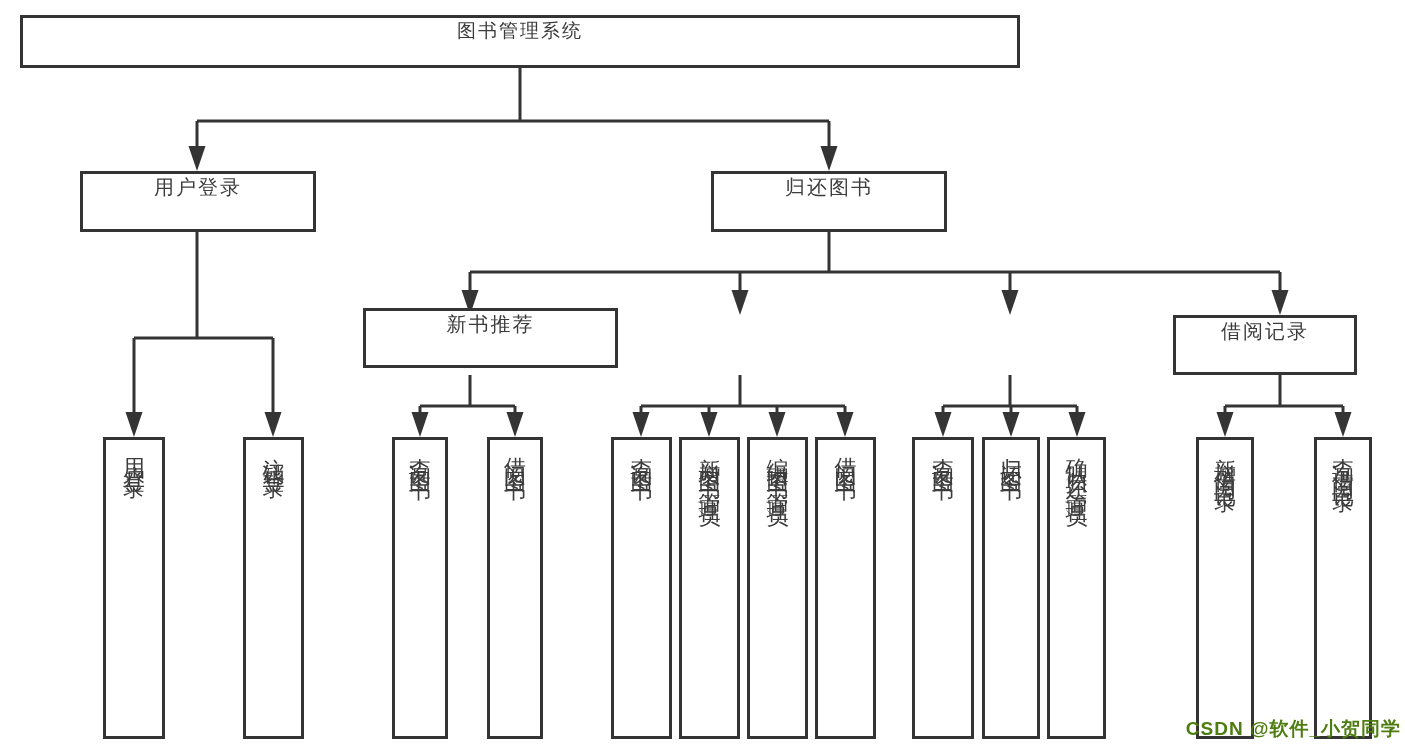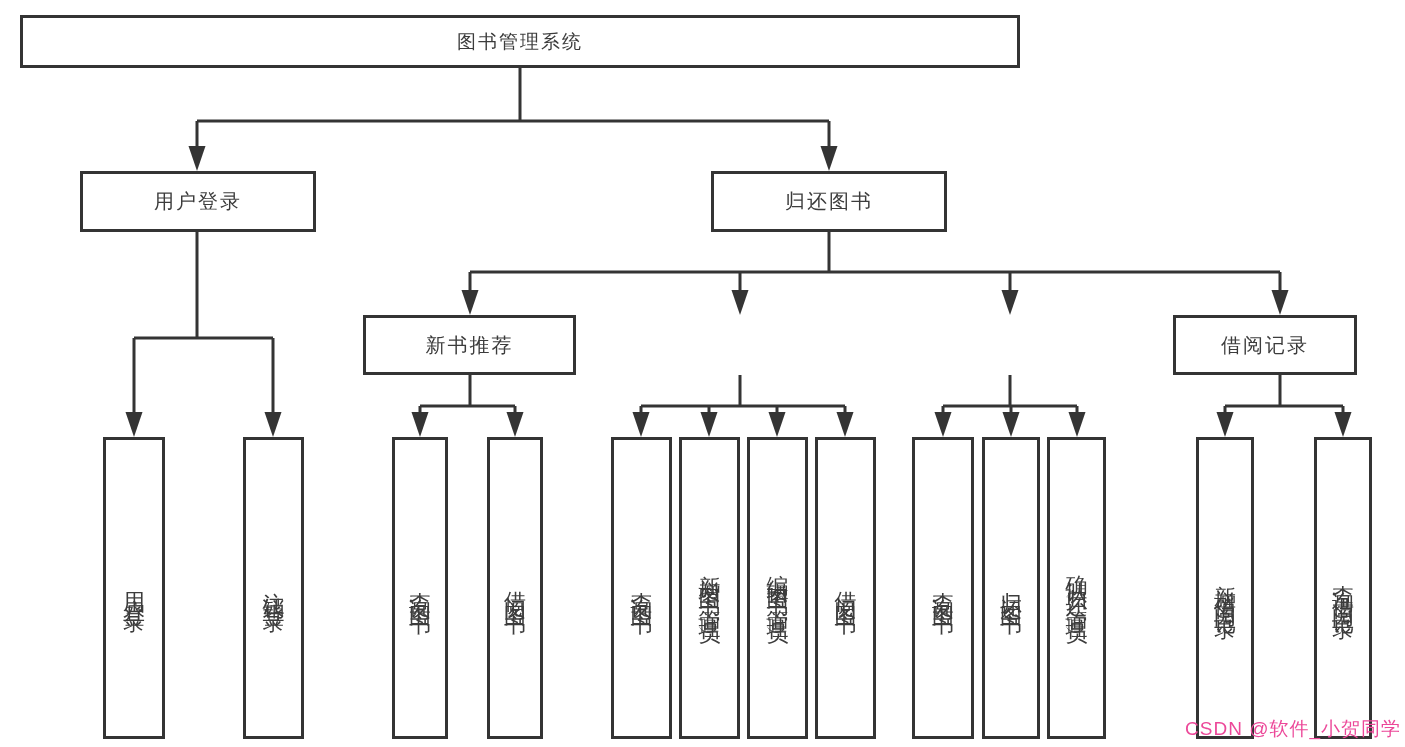--- a/index.html
+++ b/index.html
@@ -4,31 +4,31 @@
 <style>
   html,body{margin:0;padding:0;background:#ffffff;}
   .stage{
     position:relative;width:1405px;height:747px;background:#ffffff;
     font-family:"Liberation Sans",sans-serif;overflow:hidden;
   }
   .connectors{position:absolute;left:0;top:0;}
   .box{
     position:absolute;box-sizing:border-box;
     border:3px solid #343434;background:#ffffff;color:#3c3c3c;
-    display:flex;align-items:center;justify-content:center;
+    display:flex;justify-content:center;
   }
   .box.h span{font-size:20px;letter-spacing:2px;white-space:nowrap;}
   .box.root span{font-size:19px;}
   .box.v span{
     writing-mode:vertical-lr;text-orientation:mixed;
     font-size:22px;letter-spacing:7px;line-height:1.1;
   }
   .watermark{
     position:absolute;right:4px;bottom:5px;
-    color:#ec4899;font-size:19px;letter-spacing:1px;white-space:nowrap;
+    color:#4d7c0f;font-size:19px;letter-spacing:1px;white-space:nowrap;font-weight:bold;
   }
 </style>
 </head>
 <body>
 
 <div class="stage">
 
   <svg class="connectors" width="1405" height="747" viewBox="0 0 1405 747">
 
     <g stroke="#343434" stroke-width="3" fill="#343434">
@@ -83,21 +83,21 @@
     <span>图书管理系统</span>
   </div>
 
   <div class="box h" style="left:80px;top:171px;width:236px;height:61px">
     <span>用户登录</span>
   </div>
   <div class="box h" style="left:711px;top:171px;width:236px;height:61px">
     <span>归还图书</span>
   </div>
 
-  <div class="box h" style="left:363px;top:315px;width:213px;height:60px">
+  <div class="box h" style="left:363px;top:308px;width:255px;height:60px">
     <span>新书推荐</span>
   </div>
   <div class="box h" style="left:1173px;top:315px;width:184px;height:60px">
     <span>借阅记录</span>
   </div>
 
   <div class="box v" style="left:103px;top:437px;width:62px;height:302px">
     <span>用户登录</span>
   </div>
   <div class="box v" style="left:243px;top:437px;width:61px;height:302px">

